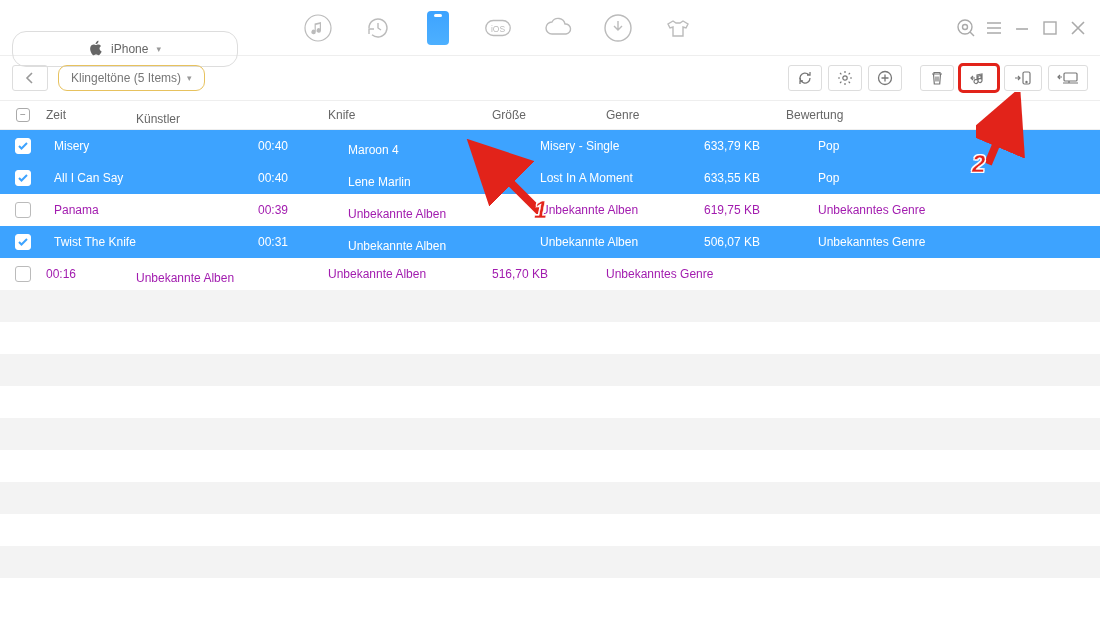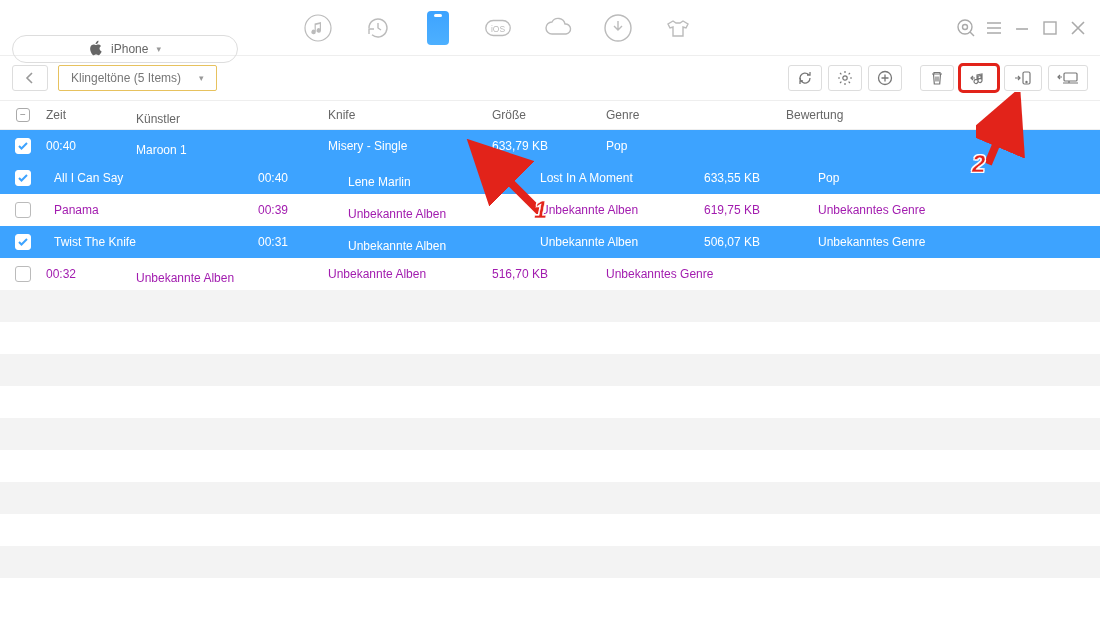--- a/index.html
+++ b/index.html
@@ -16,21 +16,21 @@
 
 .topbar {
   height: 56px;
   border-bottom: 1px solid #eee;
   display: flex;
   align-items: center;
   padding: 0 12px;
 }
 .device-pill {
   width: 226px;
-  height: 28px;
+  height: 36px;
   border: 1px solid #ddd;
   border-radius: 14px;
   display: flex;
   align-items: center;
   justify-content: center;
   gap: 8px;
   color: #666;
   cursor: pointer;
   margin-top: 43px;
 }
@@ -73,22 +73,22 @@
 .back-btn {
   width: 36px; height: 26px;
   border:1px solid #ddd; border-radius:3px;
   display:flex;align-items:center;justify-content:center;
   cursor:pointer; color:#999;
 }
 .crumb {
   height: 26px;
   padding: 0 12px;
   border: 1px solid #e7c25e;
-  border-radius: 2px;
-  display:flex;align-items:center; gap:18px;
+  border-radius: 9px;
+  display:flex;align-items:center; gap:6px;
   color:#777;
   cursor:pointer;
 }
 .action-group {
   margin-left:auto;
   display:flex; gap:6px;
 }
 .act-btn {
   height:26px;
   border:1px solid #ddd; border-radius:3px;
@@ -322,22 +322,23 @@
 
 <div id="tbody" style="position:relative;">
   <div class="trow sel">
       <div class="col-chk">
         <div class="chk on">
           <svg class="tick" width="10" height="10" viewBox="0 0 10 10">
             <path d="M1 5l2.5 2.5L9 2" fill="none" stroke="currentColor" stroke-width="2"></path>
           </svg>
         </div>
       </div>
+      <div class="col-name">Misery</div>
       <div class="col-time">00:40</div>
-      <div class="col-artist">Maroon 1</div>
+      <div class="col-artist">Maroon 4</div>
       <div class="col-album">Misery - Single</div>
       <div class="col-size">633,79 KB</div>
       <div class="col-genre">Pop</div>
       <div class="col-rating"></div>
     </div>
     <div class="trow sel">
       <div class="col-chk">
         <div class="chk on">
           <svg class="tick" width="10" height="10" viewBox="0 0 10 10">
             <path d="M1 5l2.5 2.5L9 2" fill="none" stroke="currentColor" stroke-width="2"></path>
@@ -377,21 +378,21 @@
       <div class="col-artist">Unbekannte Alben</div>
       <div class="col-album">Unbekannte Alben</div>
       <div class="col-size">506,07 KB</div>
       <div class="col-genre">Unbekanntes Genre</div>
       <div class="col-rating"></div>
     </div>
     <div class="trow">
       <div class="col-chk">
         <div class="chk"></div>
       </div>
-      <div class="col-time">00:32</div>
+      <div class="col-time">00:16</div>
       <div class="col-artist">Unbekannte Alben</div>
       <div class="col-album">Unbekannte Alben</div>
       <div class="col-size">516,70 KB</div>
       <div class="col-genre">Unbekanntes Genre</div>
       <div class="col-rating"></div>
     </div>
 <div class="stripes" style="position: static;">
     <div class="stripe"></div>
     <div class="stripe"></div>
     <div class="stripe"></div>

